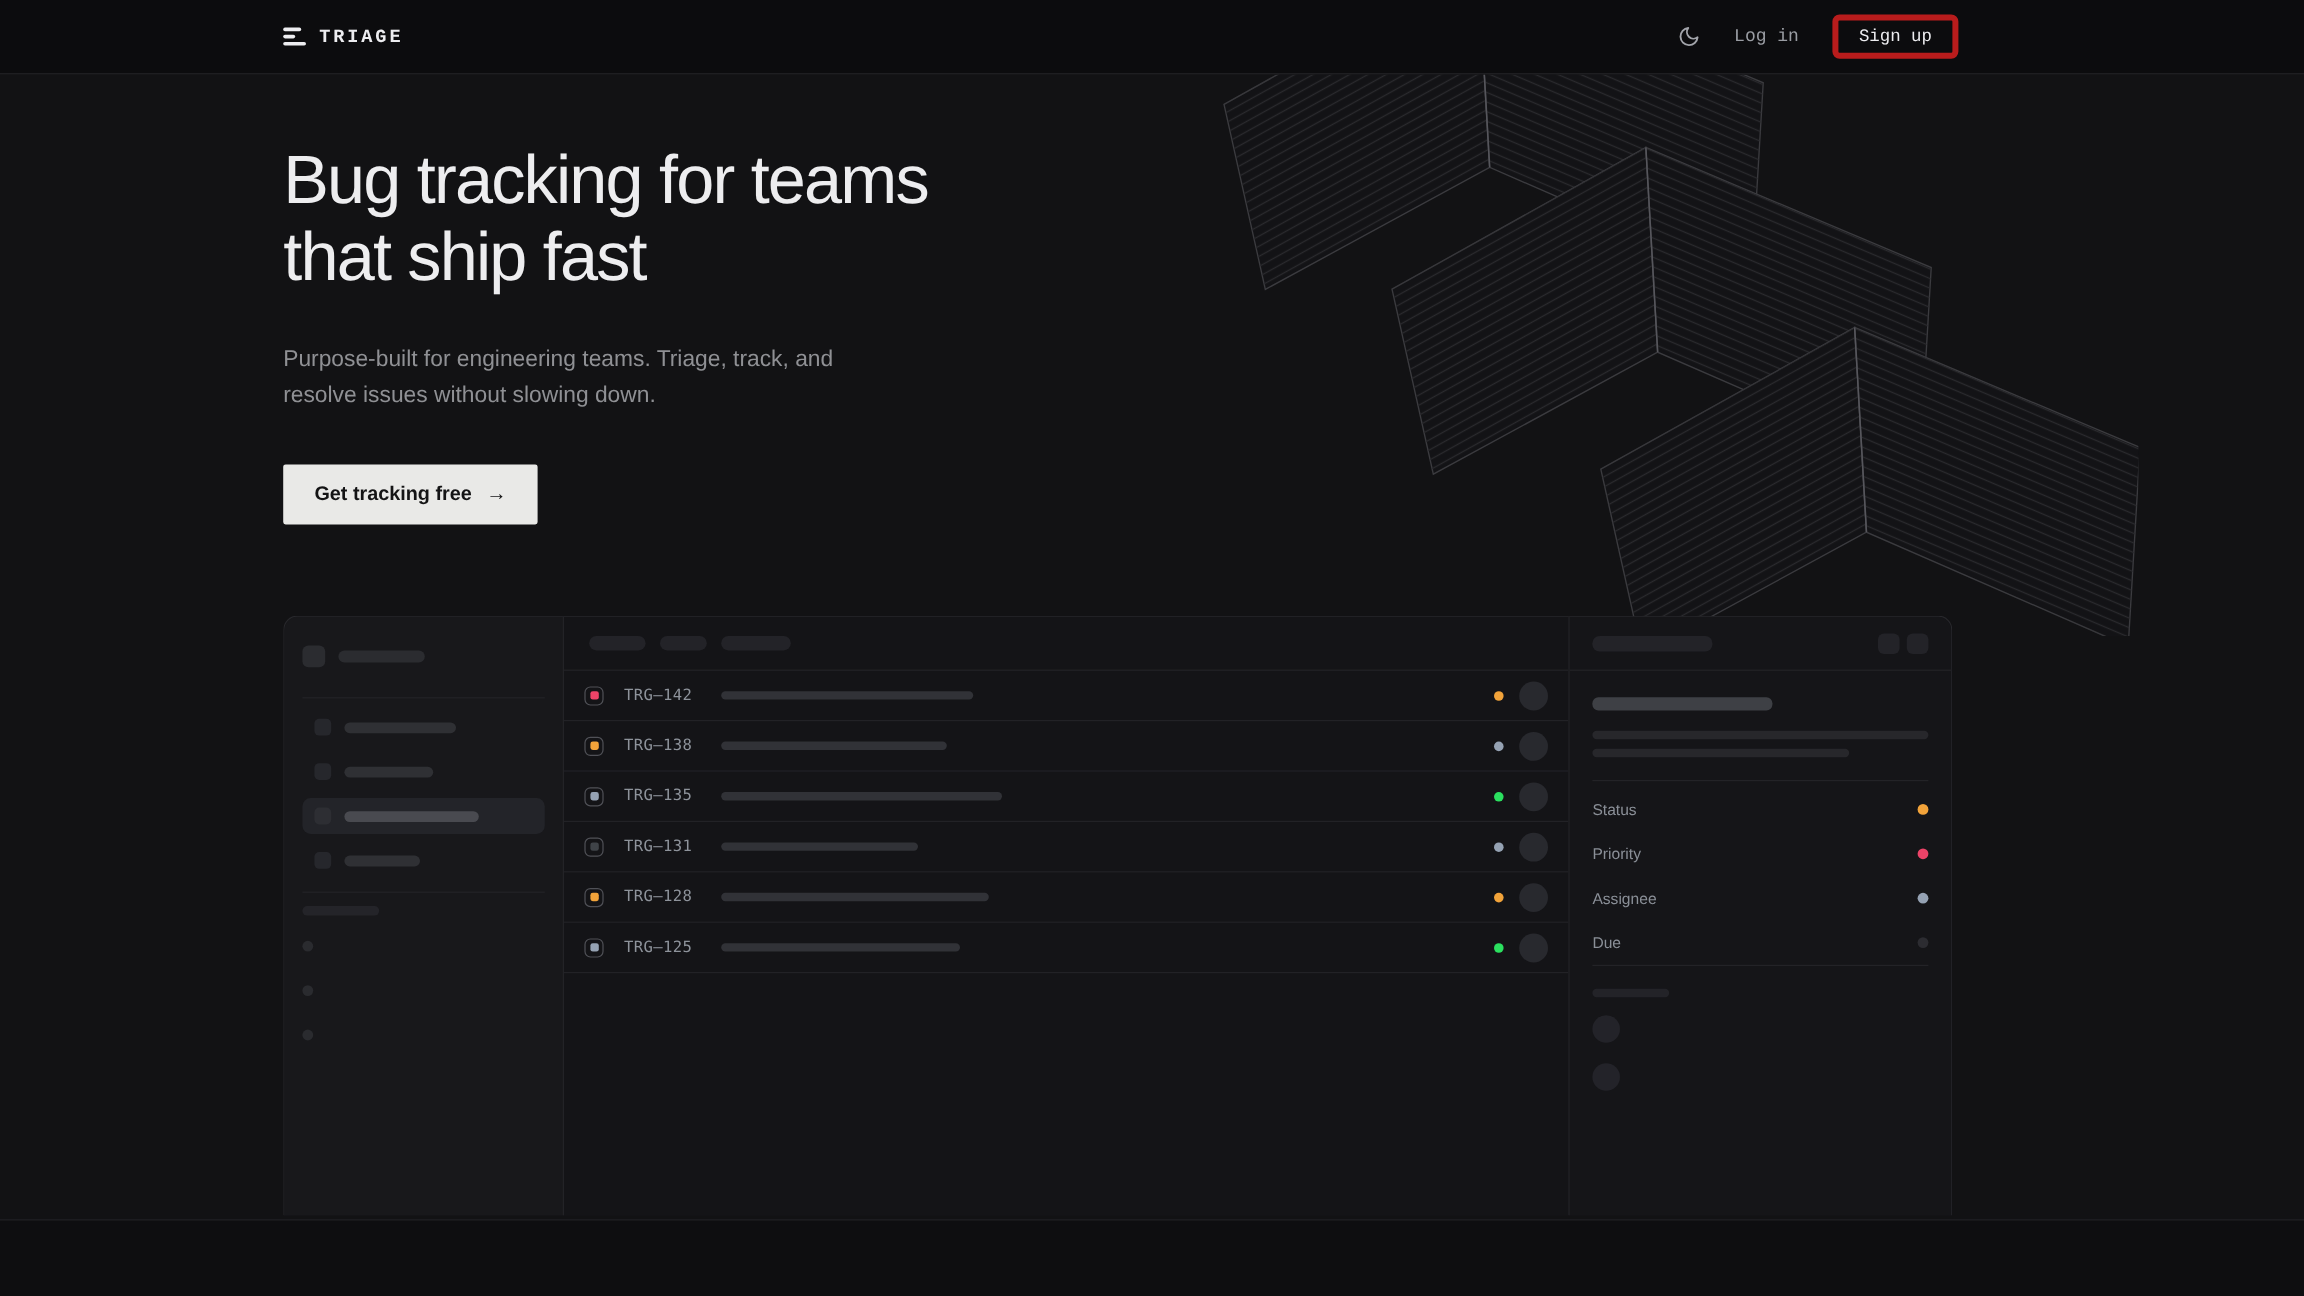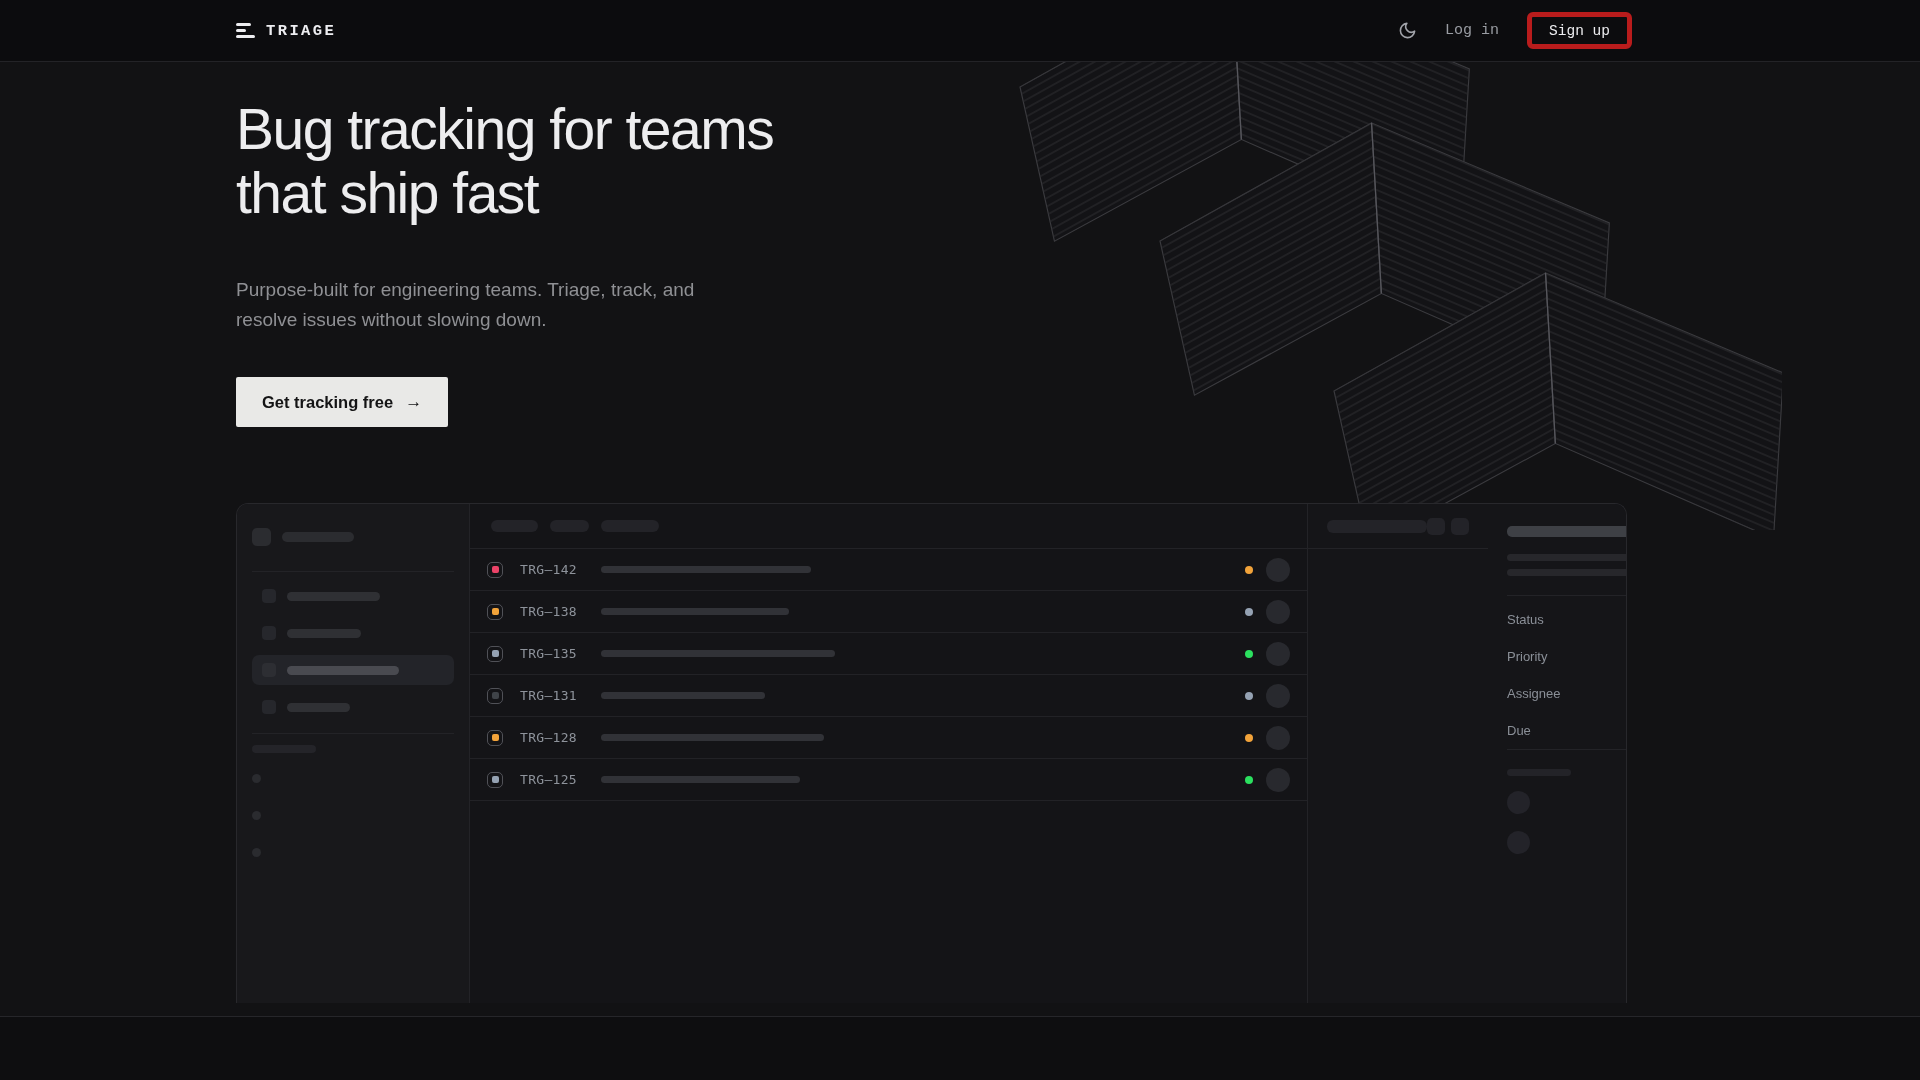--- a/index.html
+++ b/index.html
@@ -21,24 +21,24 @@
   .nav-right { display:flex; align-items:center; gap:28px; }
   .icon-btn { background:none; border:none; cursor:pointer; display:flex; align-items:center; }
   .login { color:#9a9da3; font-size:15px; text-decoration:none; }
   .signup { height:37px; padding:0 17px; background:transparent; border:5px solid #b91c1c;
             border-radius:6px; color:#ededf0; font-size:14.5px; font-family:inherit; cursor:pointer; }
 
   
   .hero { position:relative; height:954px; overflow:hidden; background:#121214; }
   .deco { position:absolute; left:1002px; top:-6px; z-index:0; pointer-events:none; }
   .hero-content { position:relative; z-index:1; }
-  h1 { margin-top:35px; font-size:57px; line-height:64px; font-weight:500;
+  h1 { margin-top:56px; font-size:57px; line-height:64px; font-weight:500;
        letter-spacing:-1.5px; color:#ededef; }
   h1 span { display:block; }
-  .sub { margin-top:50px; font-size:19px; line-height:30px; color:#8f9094; }
+  .sub { margin-top:39px; font-size:19px; line-height:30px; color:#8f9094; }
   .sub span { display:block; }
   .cta { margin-top:42px; height:50px; padding:0 26px; display:inline-flex; align-items:center; gap:12px;
          background:#e9e9e7; color:#141415; border:none; border-radius:2px;
          font-size:16.5px; font-weight:700; font-family:inherit; cursor:pointer; }
   .cta .arrow { font-size:17px; font-weight:400; }
 
   
   .mockup { margin-top:76px; width:1391px; height:500px; background:#151518;
             border:1px solid #28282c; border-bottom:none; border-radius:12px 12px 0 0;
             display:grid; grid-template-columns:233px 1fr 319px; overflow:hidden; }
@@ -78,21 +78,21 @@
   .issue-id { margin-left:17px; width:68px; font-family:"DejaVu Sans Mono", monospace;
               font-size:13px; color:#8e939b; letter-spacing:0.3px; }
   .issue-bar { margin-left:13px; height:7px; border-radius:4px; background:#313237; }
   .issue-row.selected .issue-bar { background:#4e5058; }
   .row-spacer { flex:1; }
   .status-dot { width:8px; height:8px; border-radius:50%; flex:none; }
   .row-avatar { width:24px; height:24px; border-radius:50%; background:#28292e; margin-left:13px; flex:none; }
   .issue-row.selected .row-avatar { background:#32333b; }
 
   
-  .mk-panel { background:#151518; border-left:1px solid #232327; display:flex; flex-direction:row; }
+  .mk-panel { background:#151518; border-left:1px solid #232327; display:flex; flex-direction:column; }
   .panel-header { height:45px; flex:none; display:flex; align-items:center; padding:0 19px;
                   border-bottom:1px solid #232327; }
   .panel-title-sk { width:100px; height:13px; border-radius:6px; background:#232328; }
   .ph-spacer { flex:1; }
   .panel-btn { width:18px; height:17px; border-radius:5px; background:#232328; border:none; cursor:pointer; }
   .panel-btn + .panel-btn { margin-left:6px; }
   .panel-body { padding:0 19px; }
   .detail-title { margin-top:22px; width:150px; height:11px; border-radius:5px; background:#3e4045; }
   .detail-line1 { margin-top:17px; width:100%; height:7px; border-radius:4px; background:#27272b; }
   .detail-line2 { margin-top:8px; width:214px; height:7px; border-radius:4px; background:#27272b; }

